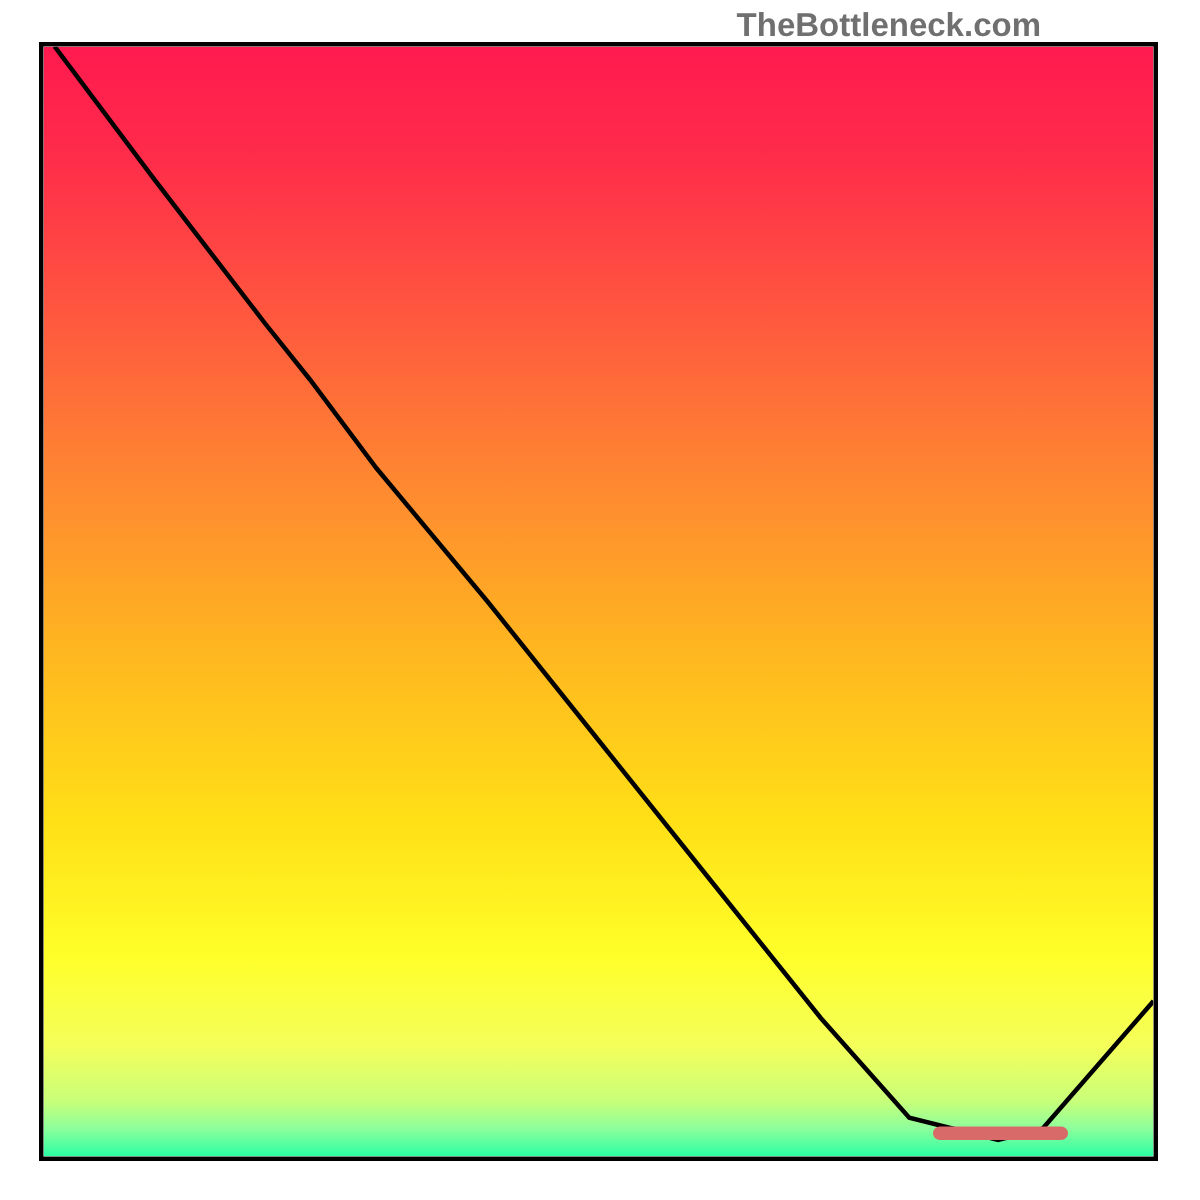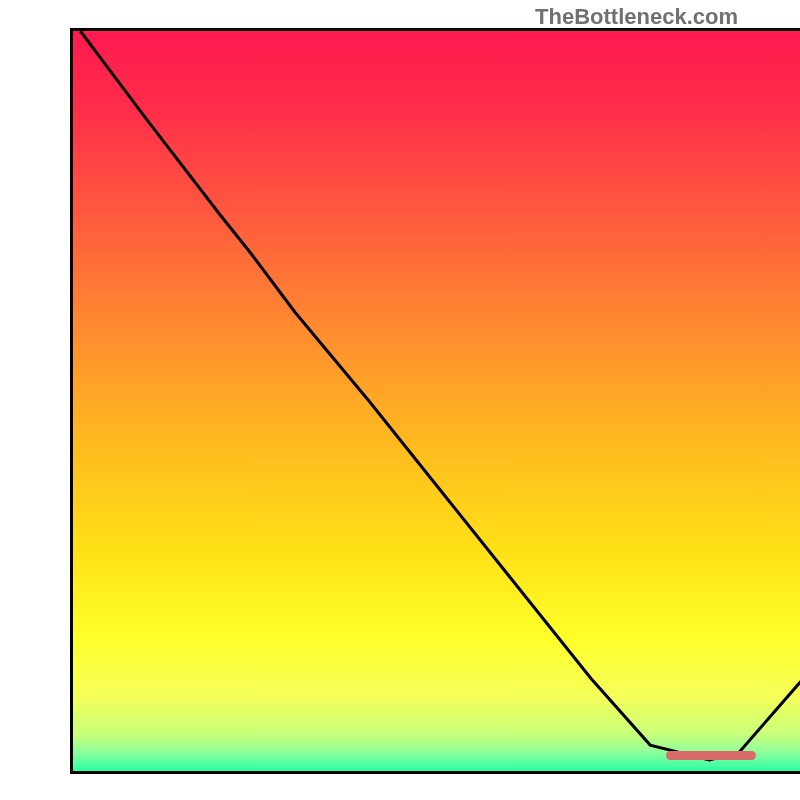--- a/index.html
+++ b/index.html
@@ -5,21 +5,20 @@
   body {
     margin: 0;
     padding: 0;
     background: #fff;
     font-family: Arial, Helvetica, sans-serif;
   }
   .wrap {
     position: relative;
     width: 706px;
     height: 800px;
-    margin-left: 44px;
   }
   .watermark {
     position: absolute;
     top: 4px;
     right: 12px;
     font-size: 22px;
     font-weight: bold;
     color: #707070;
     z-index: 3;
   }

